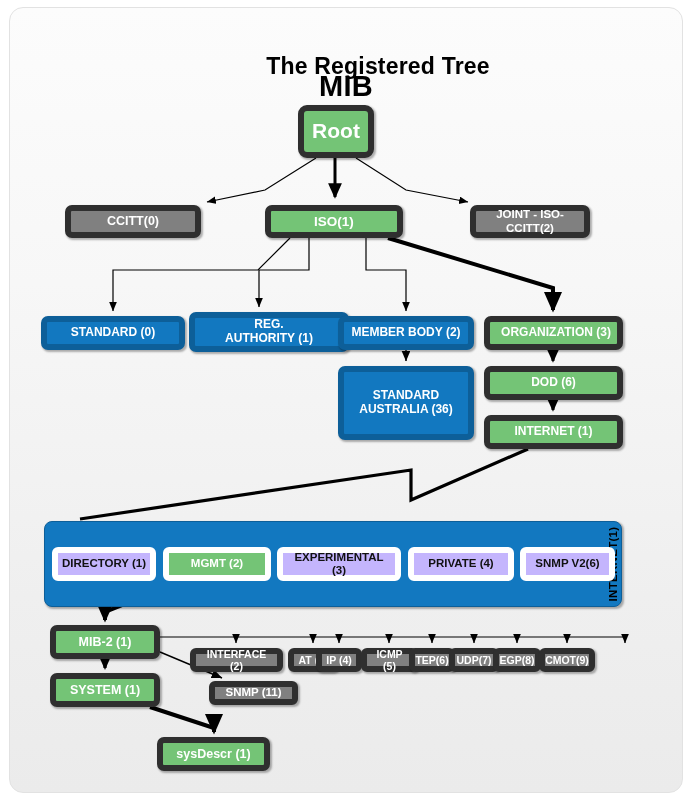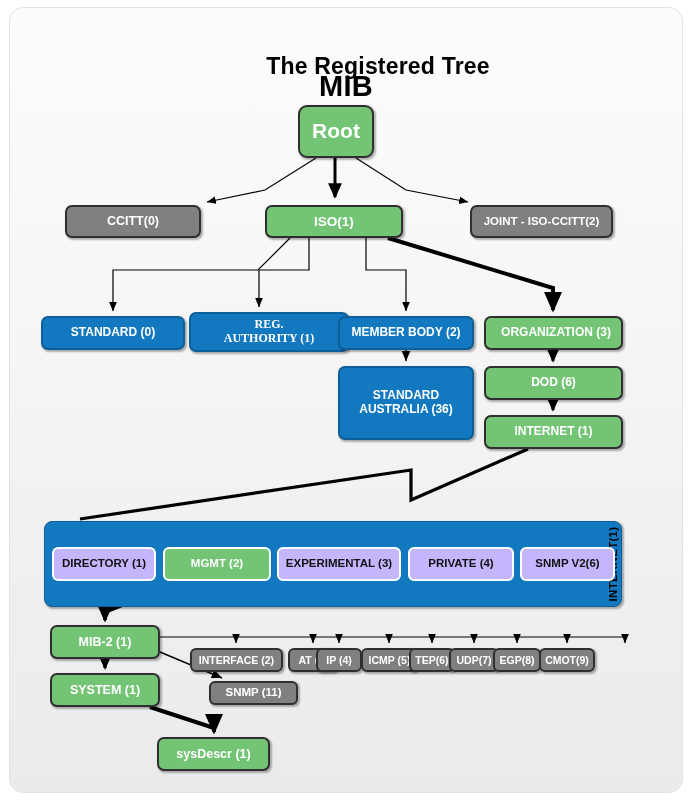--- a/index.html
+++ b/index.html
@@ -48,40 +48,40 @@
   #title-line2 { top: 53px; font-size: 23px; padding-left: 32px; }
 
   .node {
     position: absolute;
     box-sizing: border-box;
     display: flex;
     align-items: center;
     justify-content: center;
     text-align: center;
     border-radius: 7px;
-    border: 2px solid #c2410c;
+    border: 6px solid #c2410c;
     color: #ffffff;
     font-weight: bold;
     line-height: 1.15;
     box-shadow: 1.5px 1.5px 2px rgba(0,0,0,0.30);
     padding: 0 3px;
   }
   .green { background: #74c476; border-color: #2f2f2f; }
   .gray  { background: #808080; border-color: #2f2f2f; }
   .blue  { background: #1278c0; border-color: #0d5f99; }
   .orange{ background: #c4b5fd; border-color: #ffffff; color: #111111; }
   .green-inner { background: #74c476; border-color: #ffffff; color:#ffffff; }
 
   #n-root { left: 298px; top: 105px; width: 76px; height: 53px; font-size: 21px; border-radius: 9px; }
   #n-ccitt { left: 65px; top: 205px; width: 136px; height: 33px; font-size: 12.5px; }
   #n-iso { left: 265px; top: 205px; width: 138px; height: 33px; font-size: 13.5px; }
-  #n-joint { left: 470px; top: 205px; width: 143px; height: 33px; font-size: 11.5px; }
+  #n-joint { left: 470px; top: 205px; width: 120px; height: 33px; font-size: 11.5px; }
 
   #n-standard { left: 41px; top: 316px; width: 144px; height: 34px; font-size: 12px; }
-  #n-regauth  { left: 189px; top: 312px; width: 160px; height: 40px; font-size: 12px; font-family: Liberation Serif, serif; }
+  #n-regauth  { left: 189px; top: 312px; width: 160px; height: 40px; font-size: 12px; }
   #n-member   { left: 338px; top: 316px; width: 136px; height: 34px; font-size: 12px; }
   #n-org      { left: 484px; top: 316px; width: 139px; height: 34px; font-size: 12px; padding-left: 8px; }
 
   #n-stdaus   { left: 338px; top: 366px; width: 136px; height: 74px; font-size: 12px; }
   #n-dod      { left: 484px; top: 366px; width: 139px; height: 34px; font-size: 12px; }
   #n-internet { left: 484px; top: 415px; width: 139px; height: 34px; font-size: 12px; }
 
   #panel-internet {
     position: absolute;
     left: 44px; top: 521px; width: 578px; height: 86px;

